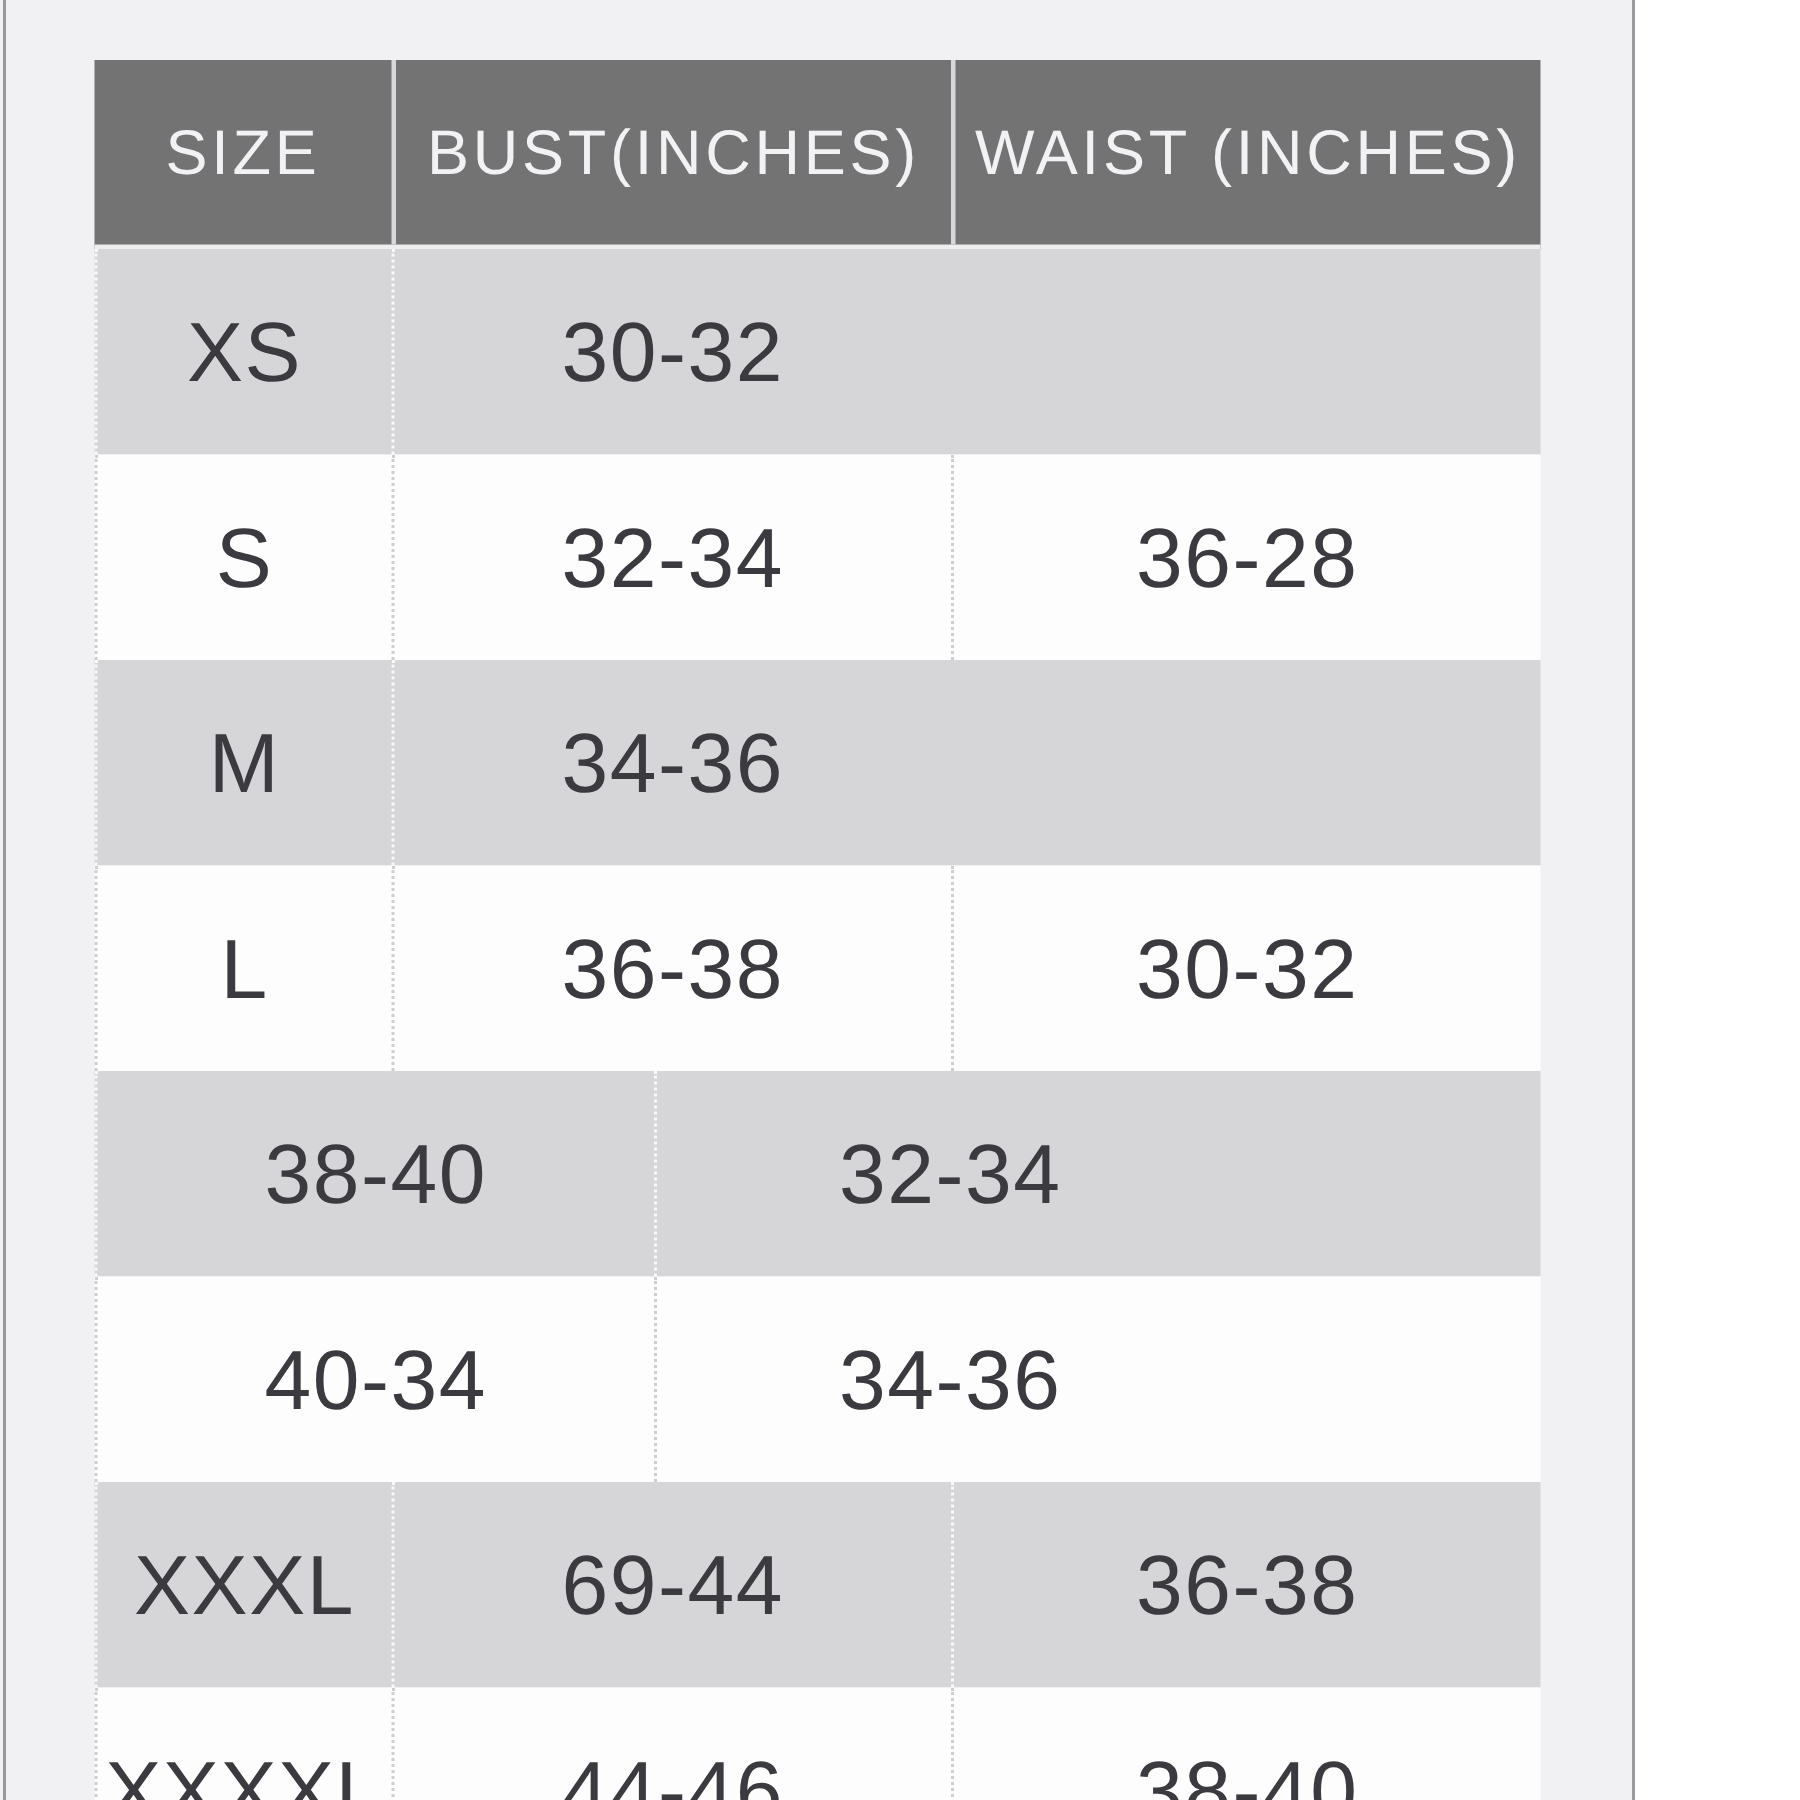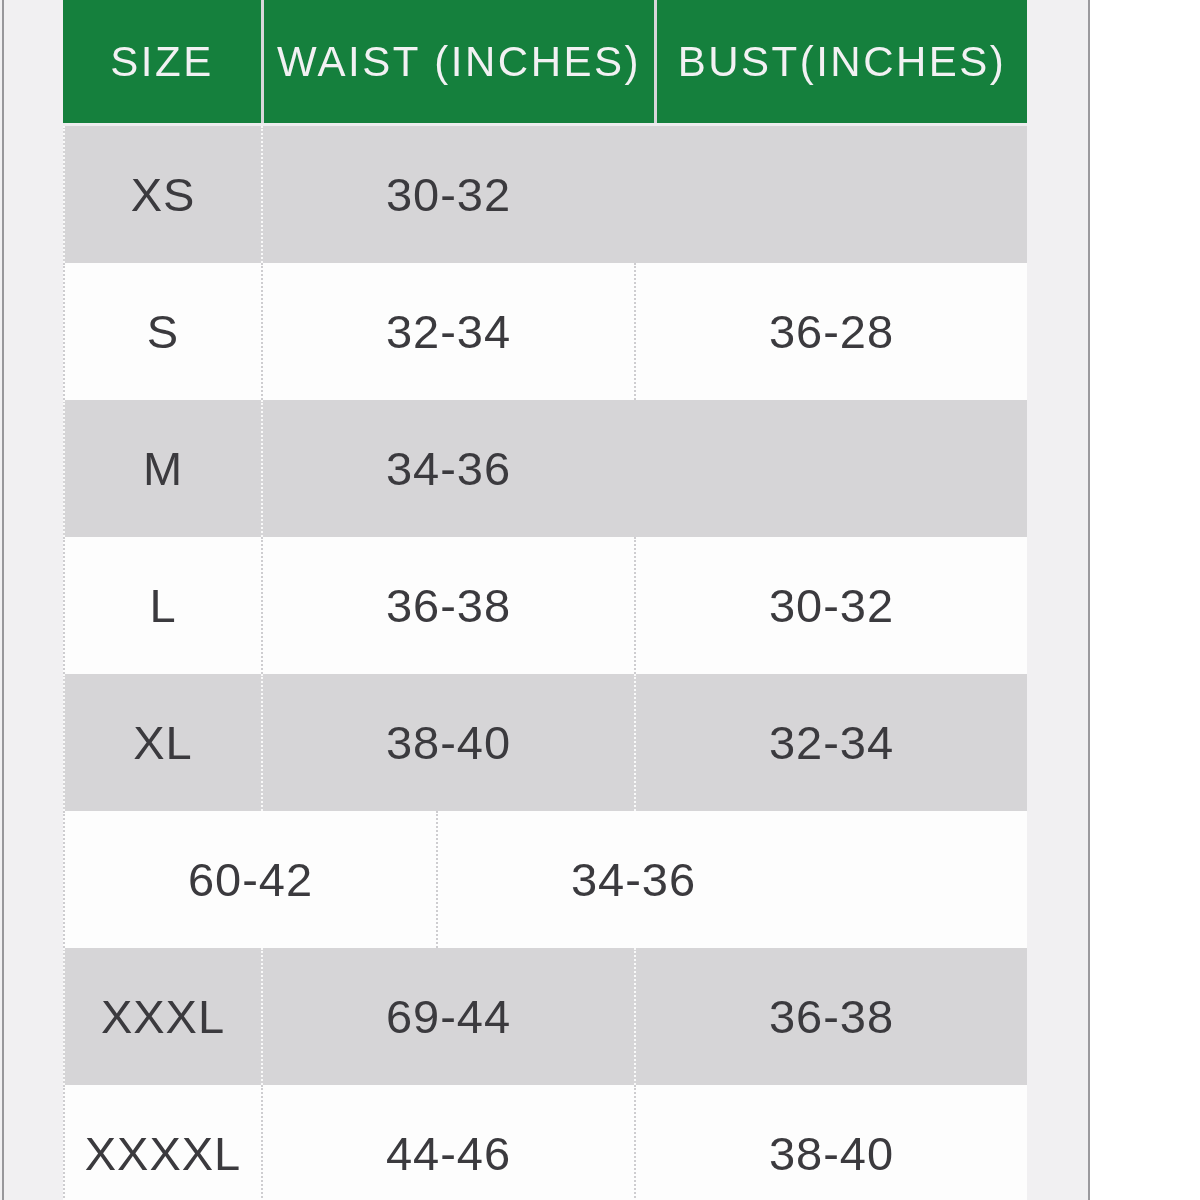--- a/index.html
+++ b/index.html
@@ -51,34 +51,35 @@
     justify-content: center;
     white-space: nowrap;
   }
   .c-size  { width: 198px; }
   .c-bust  { width: 373px; }
   .c-waist { width: 393px; }
 
   
   .row.header {
     height: 123px;
-    background: #15803d;
+    background: #737373;
     border-bottom: 3px solid #eeedef;
     color: #f2f1f3;
     font-size: 42px;
     letter-spacing: 2.5px;
+    margin-top: 40px;
   }
   .row.header .cell + .cell {
     border-left: 3px solid #d8d7db;
   }
 
   
   .row.body {
     color: #3b3a3e;
-    font-size: 47px;
+    font-size: 56px;
     letter-spacing: 1px;
   }
   .row.body .cell {
     border-left: 2px dotted rgba(148,147,153,0.45);
   }
   .row.gray  { background: #d6d5d7; }
   .row.white { background: #fdfdfd; }
   .row.gray .cell {
     border-left-color: rgba(255,255,255,0.85);
   }
@@ -87,22 +88,22 @@
 <body>
 
 <div class="page-bg"></div>
 <div class="edge-line left"></div>
 <div class="edge-line right"></div>
 
 <div class="size-table">
 
   <div class="row header">
     <div class="cell c-size">SIZE</div>
+    <div class="cell c-bust">BUST(INCHES)</div>
     <div class="cell c-waist">WAIST (INCHES)</div>
-    <div class="cell c-bust">BUST(INCHES)</div>
   </div>
 
   <div class="row body gray">
     <div class="cell c-size">XS</div>
     <div class="cell c-bust">30-32</div>
   </div>
 
   <div class="row body white">
     <div class="cell c-size">S</div>
     <div class="cell c-bust">32-34</div>
@@ -114,27 +115,26 @@
     <div class="cell c-bust">34-36</div>
   </div>
 
   <div class="row body white">
     <div class="cell c-size">L</div>
     <div class="cell c-bust">36-38</div>
     <div class="cell c-waist">30-32</div>
   </div>
 
   <div class="row body gray">
-    <div class="cell c-size">XL</div>
     <div class="cell c-bust">38-40</div>
     <div class="cell c-waist">32-34</div>
   </div>
 
   <div class="row body white">
-    <div class="cell c-bust">60-42</div>
+    <div class="cell c-bust">40-34</div>
     <div class="cell c-waist">34-36</div>
   </div>
 
   <div class="row body gray">
     <div class="cell c-size">XXXL</div>
     <div class="cell c-bust">69-44</div>
     <div class="cell c-waist">36-38</div>
   </div>
 
   <div class="row body white">

